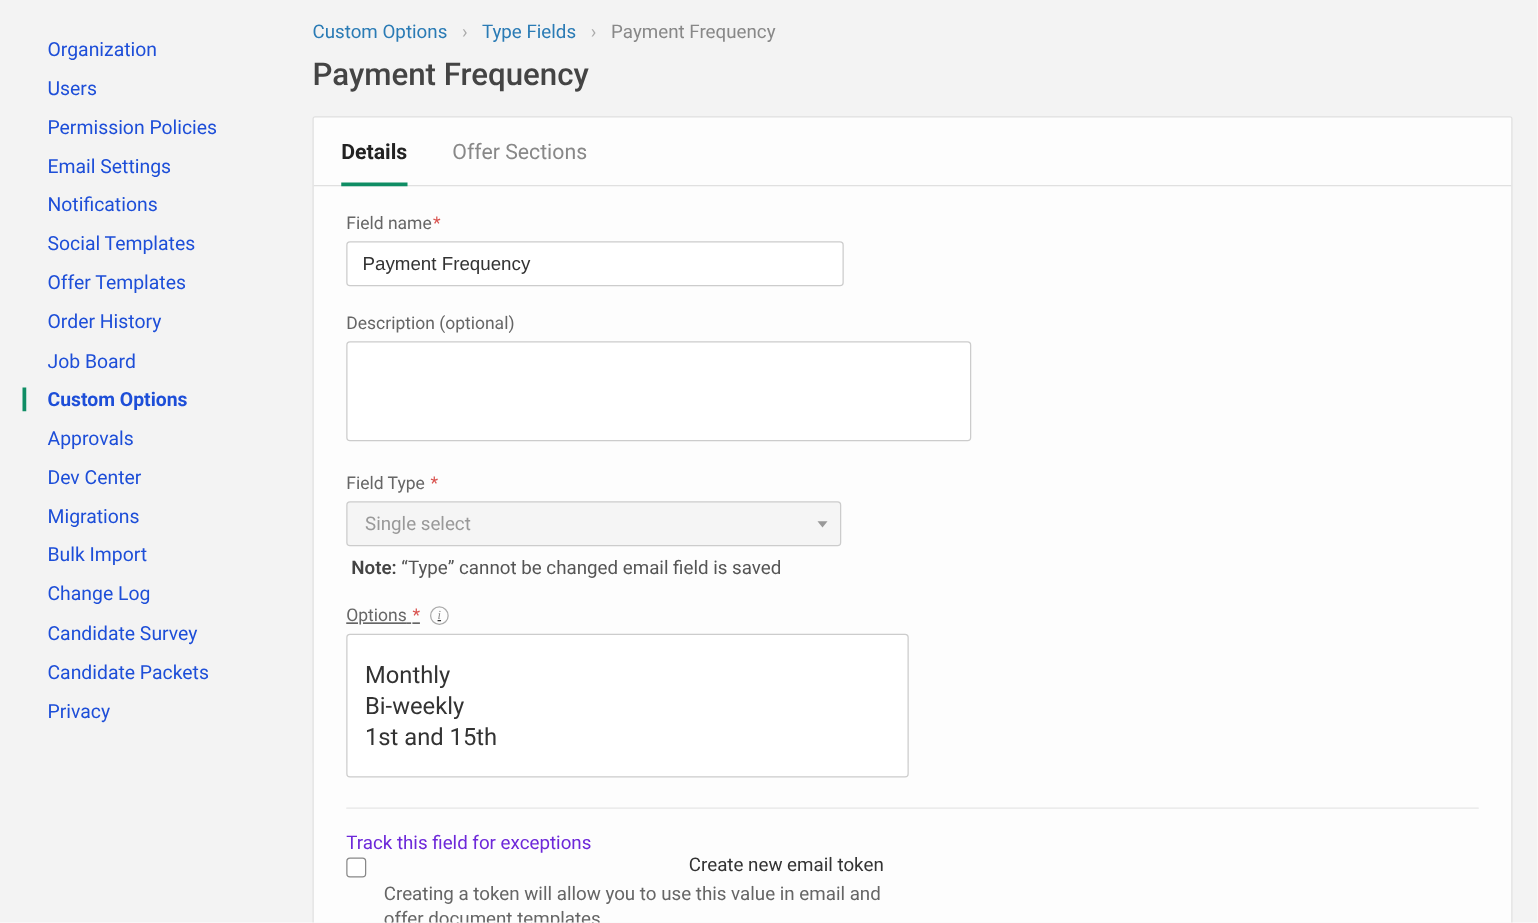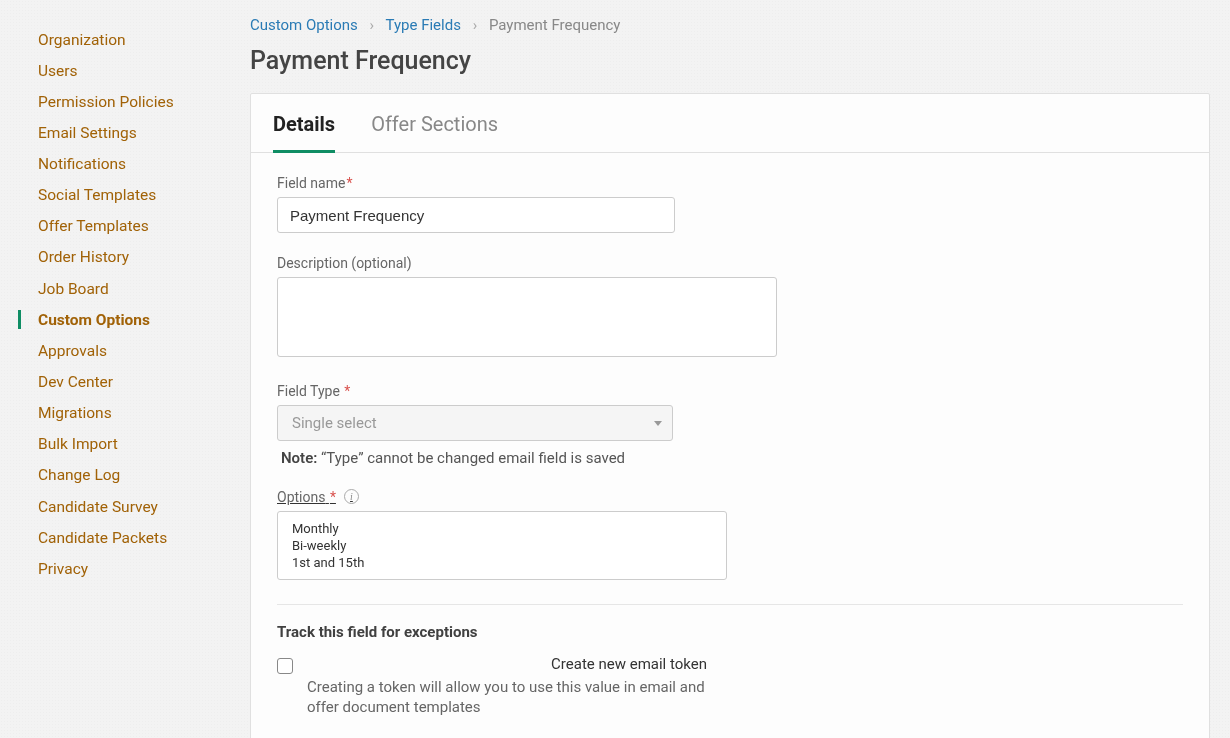--- a/index.html
+++ b/index.html
@@ -18,21 +18,21 @@
   }
   
   .sidebar {
     width: 248px;
     padding-top: 24px;
     flex-shrink: 0;
   }
   .side-item {
     display: block;
     padding: 5.5px 10px 5.5px 38px;
-    color: #a16207;
+    color: #1d4ed8;
     font-size: 15.5px;
     cursor: pointer;
     position: relative;
     line-height: 1.3;
   }
   .side-item.active {
     font-weight: 700;
   }
   .side-item.active::before {
     content: "";
@@ -81,21 +81,21 @@
 
   
   .tabs {
     display: flex;
     border-bottom: 1px solid #e0e0e0;
     padding: 0 22px;
     gap: 36px;
   }
   .tab {
     padding: 18px 0 16px 0;
-    font-size: 20px;
+    font-size: 17px;
     color: #888;
     cursor: pointer;
     position: relative;
   }
   .tab.active {
     color: #222;
     font-weight: 700;
   }
   .tab.active::after {
     content: "";
@@ -178,39 +178,37 @@
     width:15px; height:15px; border:1px solid #aaa; border-radius:50%;
     display:inline-flex; align-items:center; justify-content:center;
     font-size:10px; color:#888; font-style: italic; font-family: serif;
     line-height:1;
   }
   .options-box {
     width: 450px;
     border: 1px solid #ccc;
     border-radius: 3px;
     background: #fff;
-    padding: 8px 14px;
-    font-size: 13px;
+    padding: 19px 14px;
+    font-size: 19px;
     color: #333;
   }
   .options-box .opt { padding: 1px 0; }
 
   hr.divider {
     border: none;
     border-top: 1px solid #e6e6e6;
     margin: 24px 0 18px 0;
   }
 
   .track-link {
-    color: #404040;
+    color: #6d28d9;
     font-size: 15px;
     cursor: pointer;
     display: inline-block;
-    margin-bottom: 14px;
-    font-weight: bold;
   }
 
   .checkbox-row {
     display: flex;
     align-items: flex-start;
     gap: 14px;
   }
   .checkbox {
     width: 16px; height: 16px;
     border: 1.5px solid #888;

